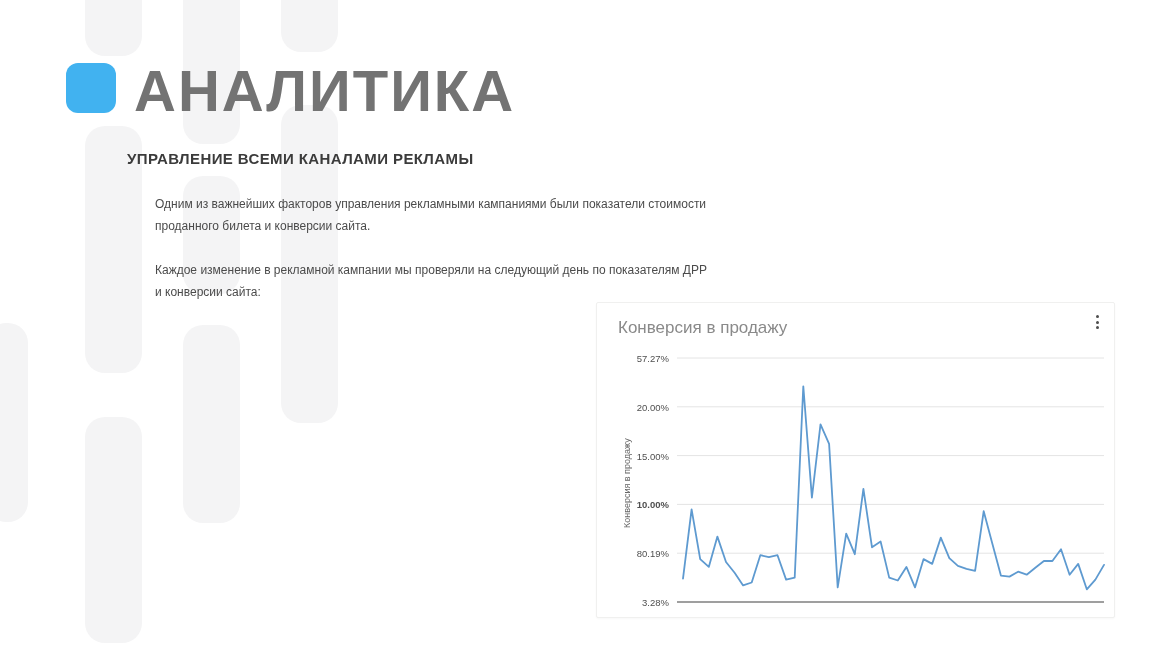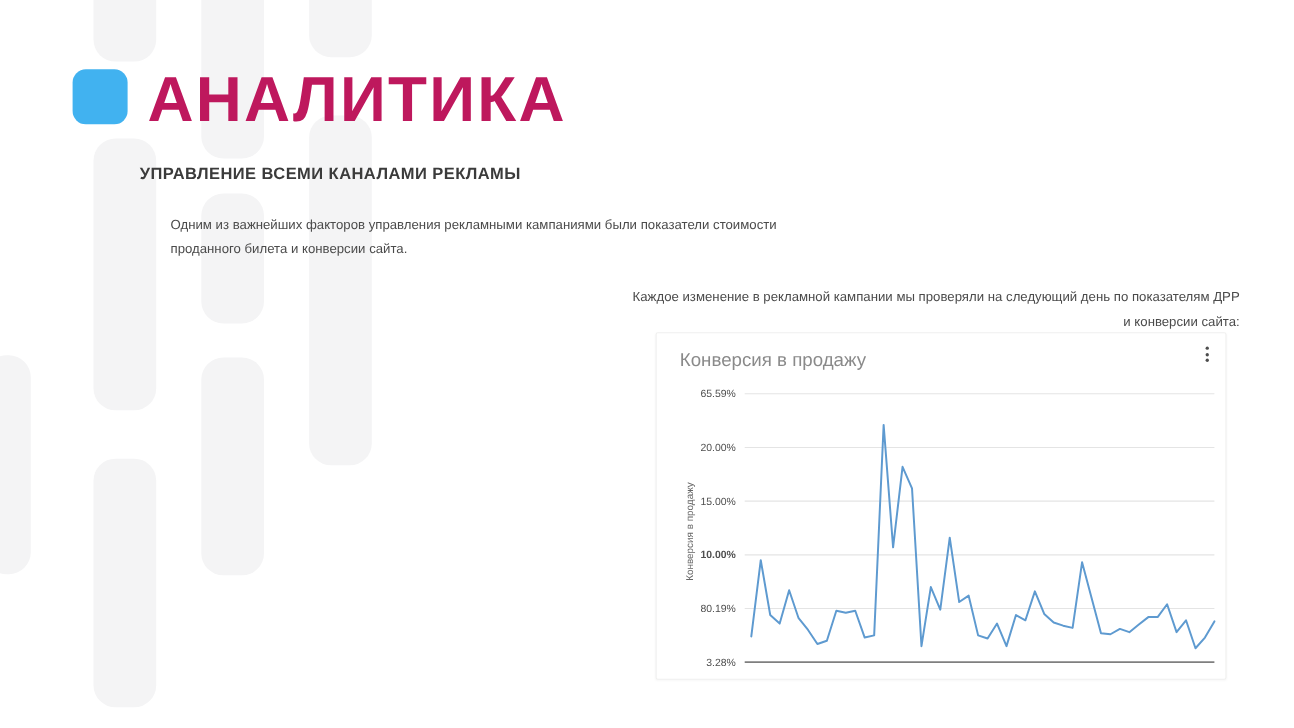--- a/index.html
+++ b/index.html
@@ -17,27 +17,27 @@
   .pill-5 { left:183px; top:-80px; width:57px; height:224px; }
   .pill-6 { left:183px; top:176px; width:57px; height:118px; }
   .pill-7 { left:183px; top:325px; width:57px; height:198px; }
   .pill-8 { left:281px; top:-60px; width:57px; height:112px; }
   .pill-9 { left:281px; top:105px; width:57px; height:318px; }
 
   .accent-square { position:absolute; left:66px; top:63px; width:50px; height:50px;
                    border-radius:12px; }
 
   .page-title { position:absolute; left:134px; top:57px; font-size:58px; font-weight:800;
-                letter-spacing:2px; color:#be185d; }
+                letter-spacing:2px; color:#737373; }
 
   .content { position:absolute; left:127px; top:150px; width:1000px; color:#474747; }
   .section-heading { font-size:15px; font-weight:700; color:#3b3b3b; letter-spacing:0.4px;
                      margin-bottom:26px; }
   .para { font-size:12px; line-height:22px; color:#4b4b4b;margin-left:28px; }
-  .para + .para { margin-top:22px;text-align:right; }
+  .para + .para { margin-top:22px; }
 
   
   .chart-card { position:absolute; left:596px; top:302px; width:519px; height:316px;
                 background:#ffffff; border:1px solid #f0f0ef; border-radius:2px;
                 box-shadow:0 1px 2px rgba(0,0,0,0.03);padding-left:28px; }
   .chart-title { position:absolute; left:21px; top:15px; font-size:17px; color:#8a8a8a;
                  font-weight:400; }
   .kebab { position:absolute; right:9px; top:7px; width:16px; height:24px; cursor:pointer;
            display:flex; flex-direction:column; align-items:center; justify-content:center; gap:2.5px; }
   .kebab span { width:3px; height:3px; border-radius:50%; background:#4d4d4d; }
@@ -83,21 +83,21 @@
 
   <div class="chart-card">
     <div class="chart-title">Конверсия в продажу</div>
     <div class="kebab">
       <span></span>
         <span></span>
         <span></span>
     </div>
     <div class="y-axis-label">Конверсия в продажу</div>
     <div class="y-ticks" id="y-ticks">
-        <div class="tick" style="top: -5px;">65.59%</div>
+        <div class="tick" style="top: -5px;">57.27%</div>
         <div class="tick" style="top: 43.8px;">20.00%</div>
         <div class="tick" style="top: 92.6px;">15.00%</div>
         <div class="tick" style="top: 141.4px; font-weight: bold;">10.00%</div>
         <div class="tick" style="top: 190.2px;">80.19%</div>
         <div class="tick" style="top: 239px;">3.28%</div>
       </div>
     <div class="plot">
       <svg id="plot-svg" width="421" height="244" viewBox="0 0 421 244" xmlns="http://www.w3.org/2000/svg">
           <line x1="-6" x2="421" y1="0" y2="0" stroke="#e4e4e4" stroke-width="1"></line>
           <line x1="-6" x2="421" y1="48.8" y2="48.8" stroke="#e4e4e4" stroke-width="1"></line>

